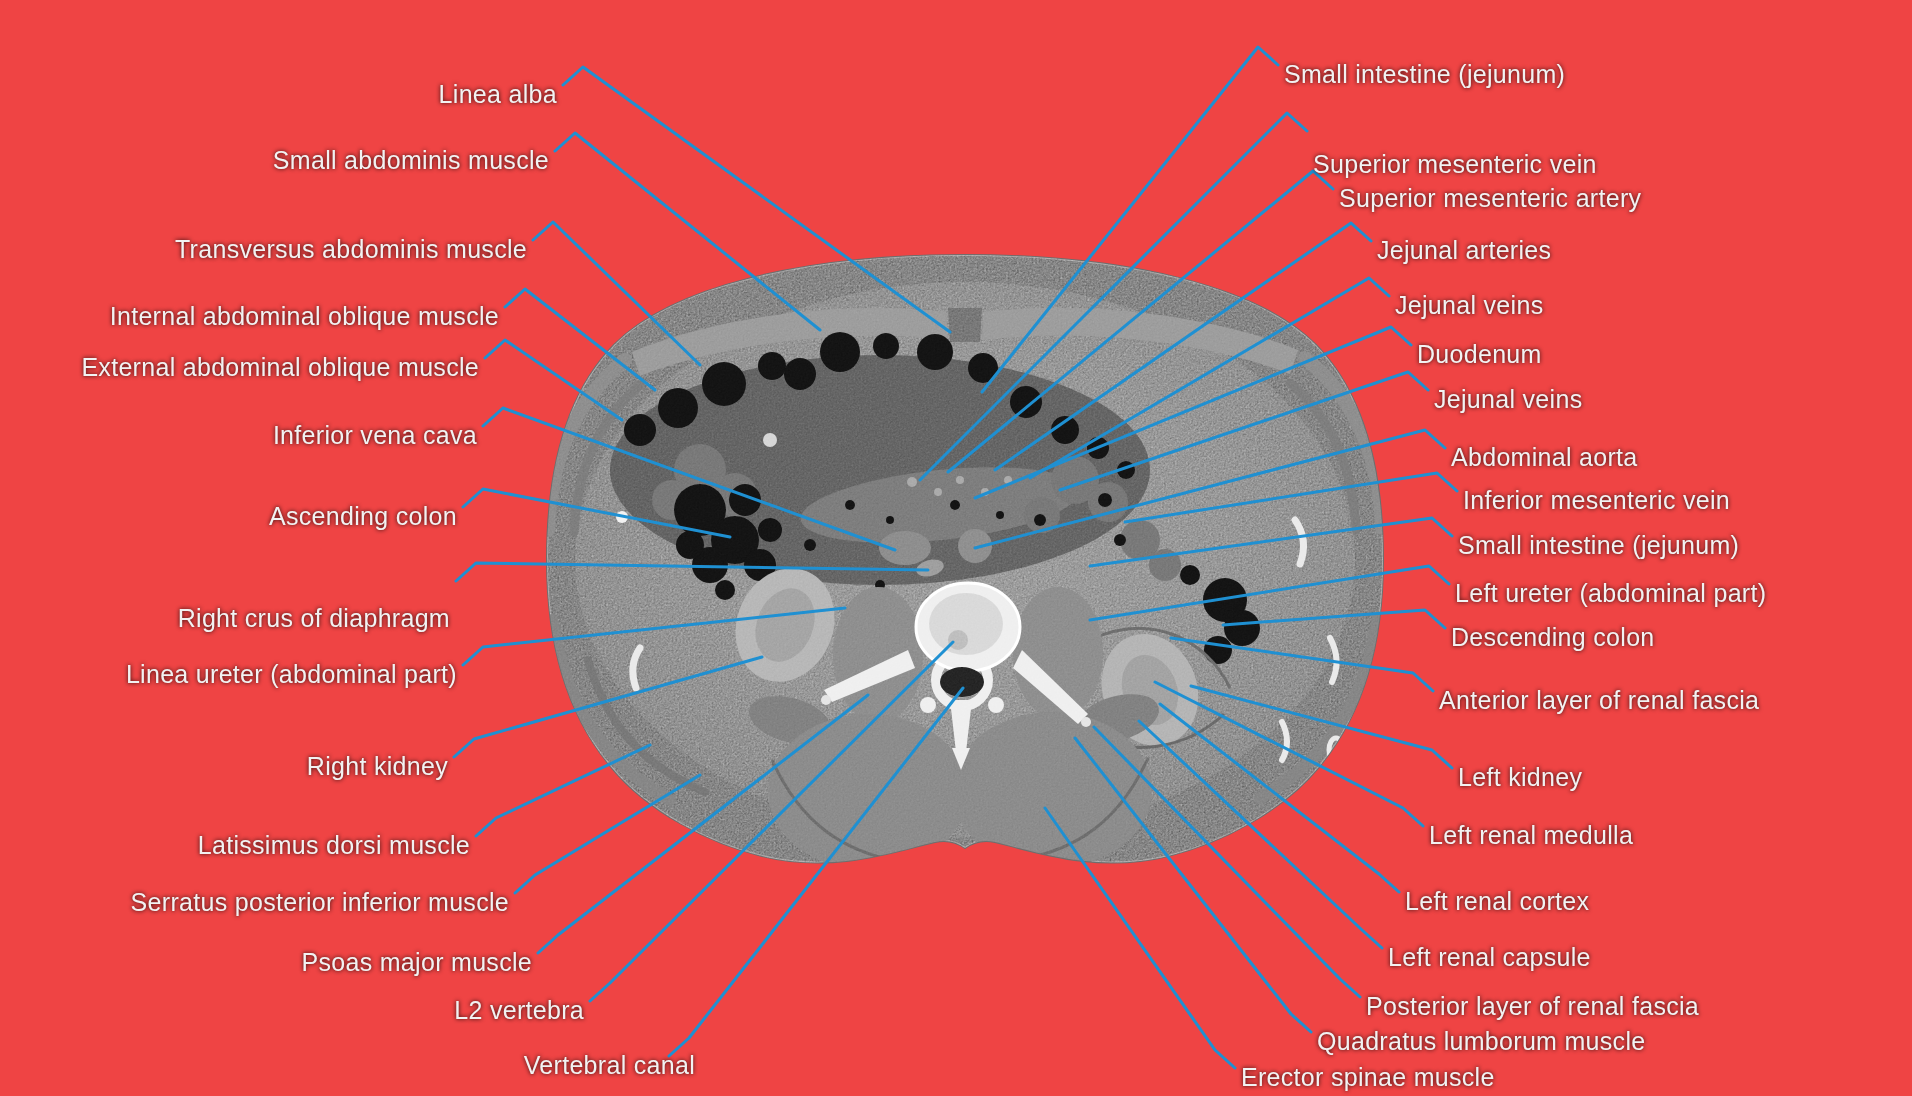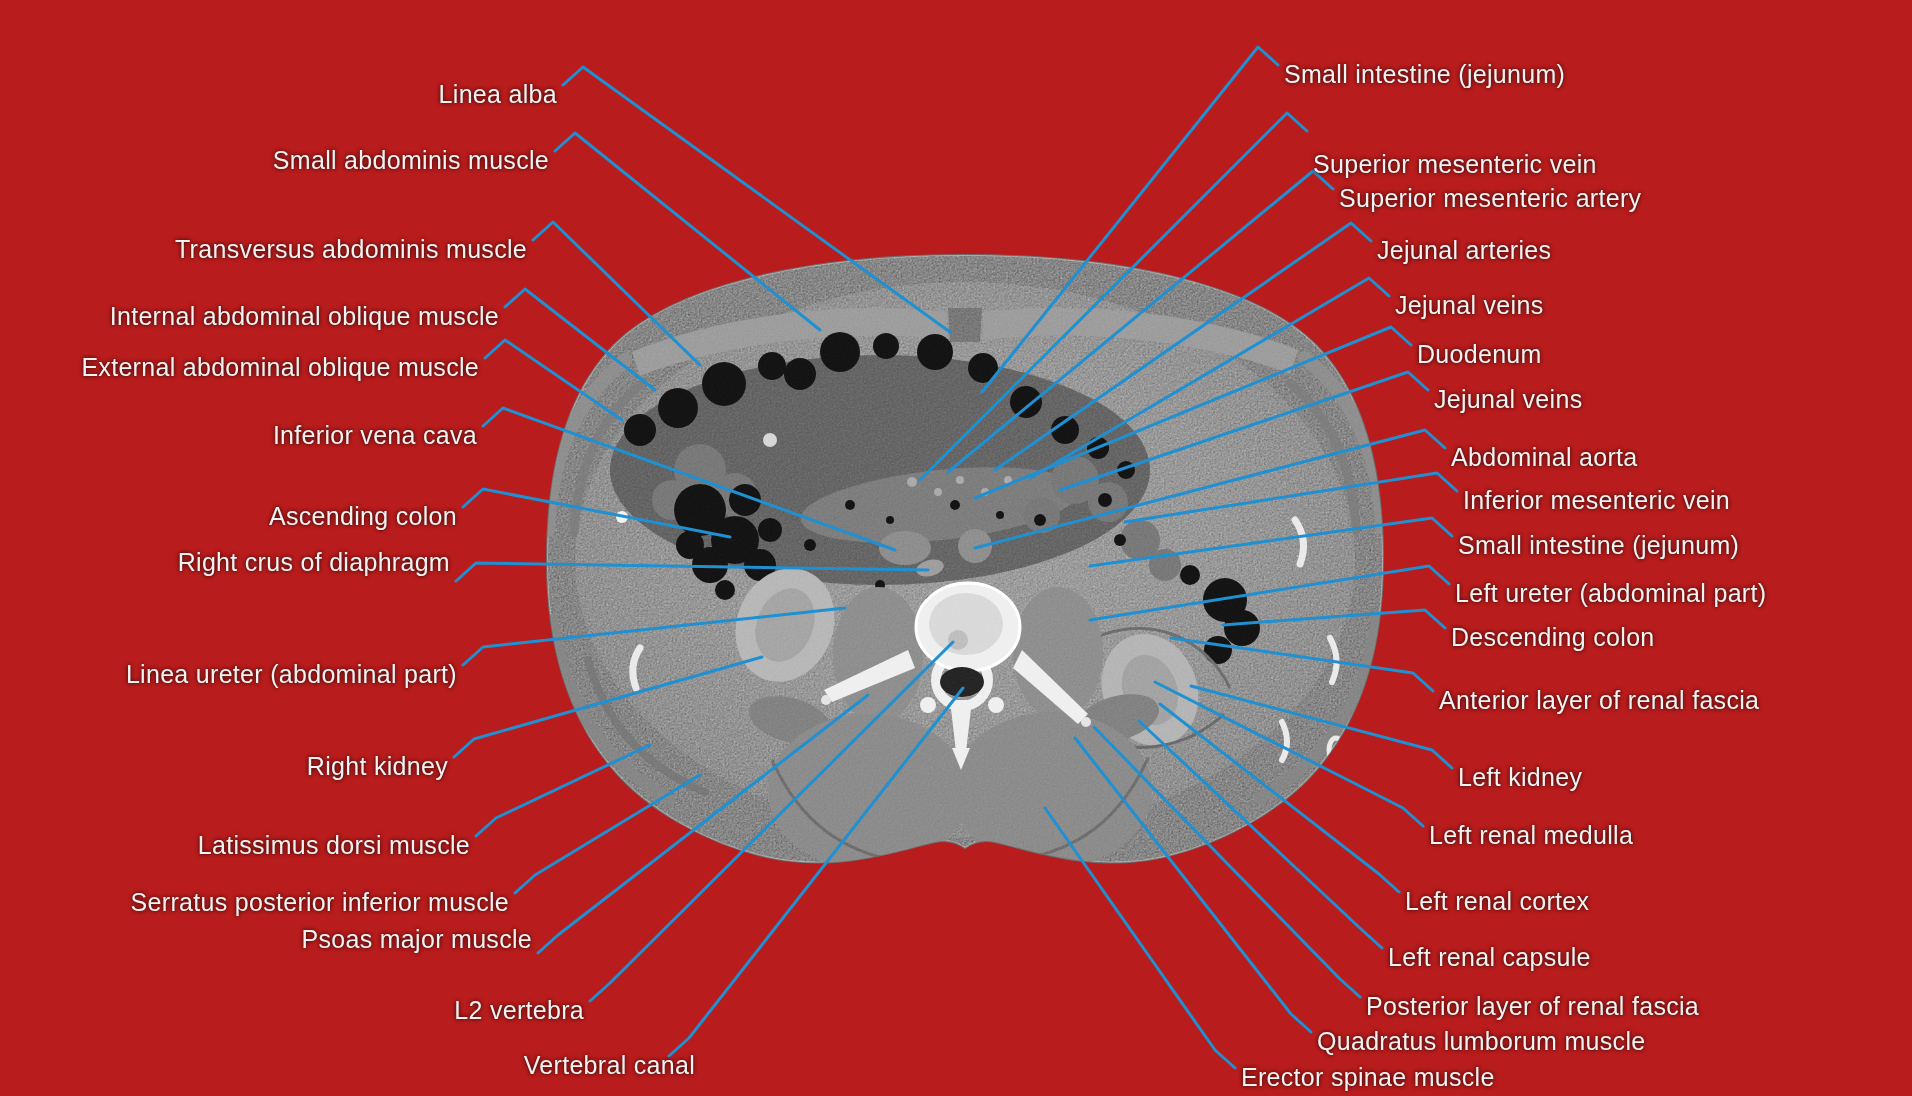--- a/index.html
+++ b/index.html
@@ -1,19 +1,19 @@
 <!DOCTYPE html>
 <html><head>
 <meta charset="utf-8">
 <style>
   html,body{margin:0;padding:0;background:#000;}
   .stage{
     position:relative;
     width:1912px;height:1096px;
-    background:#b91c1c;
+    background:#ef4444;
     overflow:hidden;
     font-family:"Liberation Sans", sans-serif;
   }
   .stage svg{position:absolute;left:0;top:0;}
   #labels-layer{position:absolute;left:0;top:0;width:100%;height:100%;pointer-events:none;}
   .anat-label{
     position:absolute;
     white-space:nowrap;
     color:#f2f2f2;
     font-size:25px;
@@ -234,26 +234,26 @@
   </svg>
 
   <div id="labels-layer">
       <div class="anat-label left" style="top: 78px; right: 1355px;">Linea alba</div>
       <div class="anat-label left" style="top: 144px; right: 1363px;">Small abdominis muscle</div>
       <div class="anat-label left" style="top: 233px; right: 1385px;">Transversus abdominis muscle</div>
       <div class="anat-label left" style="top: 300px; right: 1413px;">Internal abdominal oblique muscle</div>
       <div class="anat-label left" style="top: 351px; right: 1433px;">External abdominal oblique muscle</div>
       <div class="anat-label left" style="top: 419px; right: 1435px;">Inferior vena cava</div>
       <div class="anat-label left" style="top: 500px; right: 1455px;">Ascending colon</div>
-      <div class="anat-label left" style="top: 546px; right: 1462px;">Right crus of diaphragm</div>
+      <div class="anat-label left" style="top: 602px; right: 1462px;">Right crus of diaphragm</div>
       <div class="anat-label left" style="top: 658px; right: 1455px;">Linea ureter (abdominal part)</div>
       <div class="anat-label left" style="top: 750px; right: 1464px;">Right kidney</div>
       <div class="anat-label left" style="top: 829px; right: 1442px;">Latissimus dorsi muscle</div>
       <div class="anat-label left" style="top: 886px; right: 1403px;">Serratus posterior inferior muscle</div>
-      <div class="anat-label left" style="top: 923px; right: 1380px;">Psoas major muscle</div>
+      <div class="anat-label left" style="top: 946px; right: 1380px;">Psoas major muscle</div>
       <div class="anat-label left" style="top: 994px; right: 1328px;">L2 vertebra</div>
       <div class="anat-label left" style="top: 1049px; right: 1217px;">Vertebral canal</div>
       <div class="anat-label right" style="top: 58px; left: 1284px;">Small intestine (jejunum)</div>
       <div class="anat-label right" style="top: 124px; left: 1313px; margin-top: 24px;">Superior mesenteric vein</div>
       <div class="anat-label right" style="top: 182px; left: 1339px;">Superior mesenteric artery</div>
       <div class="anat-label right" style="top: 234px; left: 1377px;">Jejunal arteries</div>
       <div class="anat-label right" style="top: 289px; left: 1395px;">Jejunal veins</div>
       <div class="anat-label right" style="top: 338px; left: 1417px;">Duodenum</div>
       <div class="anat-label right" style="top: 383px; left: 1434px;">Jejunal veins</div>
       <div class="anat-label right" style="top: 441px; left: 1451px; text-align: center;">Abdominal aorta</div>

